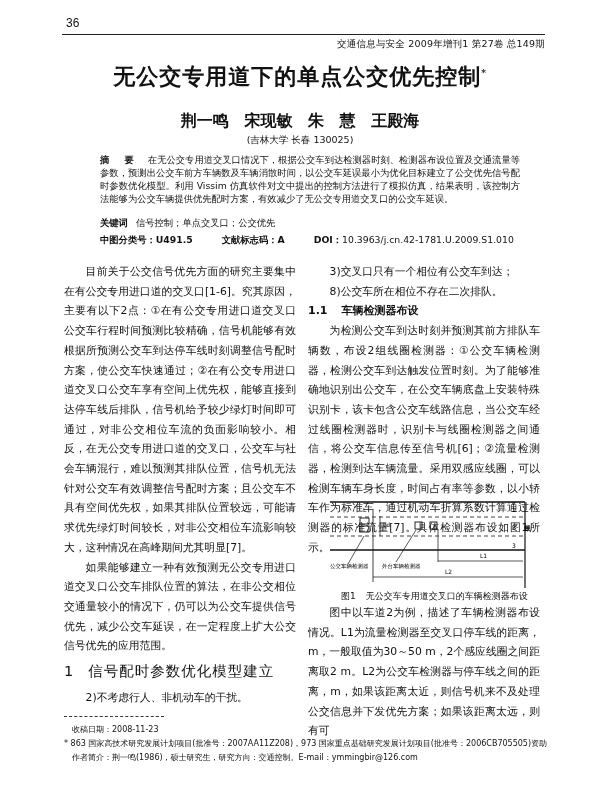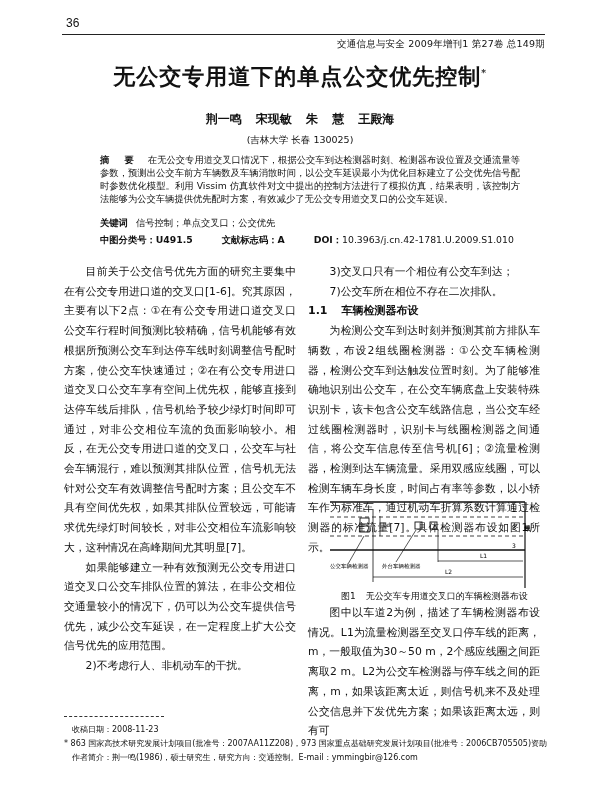--- a/index.html
+++ b/index.html
@@ -4,21 +4,21 @@
 <style>
   html, body { margin: 0; padding: 0; background: #ffffff; }
   body { width: 600px; height: 796px; position: relative; overflow: hidden;
          font-family: "DejaVu Serif", "Liberation Serif", serif; color: #111; }
   .hdr { position: absolute; left: 62px; right: 55px; top: 14px; height: 22px; }
   .hdr .pg { position: absolute; left: 4px; top: 2px; font-size: 12px; font-family: "Liberation Sans", sans-serif; }
   .hdr .jr { position: absolute; right: 0; top: 4px; font-size: 9.5px; font-family: "DejaVu Sans", sans-serif; letter-spacing: 0.2px; margin-top: 20px; }
   .hdr .rule { position: absolute; left: 0; right: 0; top: 20px; border-top: 1.3px solid #222; }
   .title { position: absolute; left: 0; right: 0; top: 62px; text-align: center; font-size: 22px; font-weight: bold; letter-spacing: 1px; font-family: "DejaVu Serif", serif; }
   .title sup { font-size: 9px; }
-  .authors { position: absolute; left: 0; right: 0; top: 111px; text-align: center; font-size: 12px; font-weight: bold; word-spacing: 10px; font-family: "DejaVu Sans", sans-serif; }
+  .authors { position: absolute; left: 0; right: 0; top: 111px; text-align: center; font-size: 16px; font-weight: bold; word-spacing: 10px; font-family: "DejaVu Sans", sans-serif; }
   .affil { position: absolute; left: 0; right: 0; top: 134px; text-align: center; font-size: 9.5px; font-family: "DejaVu Sans", sans-serif; }
   .abstract { position: absolute; left: 100px; right: 80px; top: 153px; font-size: 9.3px; line-height: 13px; font-family: "DejaVu Sans", sans-serif; text-align: justify; }
   .abstract .lbl { font-weight: bold; margin-right: 8px; letter-spacing: 6px; }
   .kw { position: absolute; left: 100px; top: 217px; font-size: 9.3px; font-family: "DejaVu Sans", sans-serif; }
   .kw .lbl { font-weight: bold; margin-right: 8px; }
   .cls { position: absolute; left: 100px; top: 234px; font-size: 9.3px; font-family: "DejaVu Sans", sans-serif; }
   .cls span { margin-right: 26px; }
   .cls .b { font-weight: bold; margin-right: 0; }
   .col { position: absolute; font-size: 10.8px; line-height: 19.7px; text-align: justify; font-family: "DejaVu Sans", sans-serif; }
   .colL { left: 64px; width: 232px; top: 262px; }
@@ -58,26 +58,29 @@
 </div>
 <div class="cls">
   <span><b class="b">中图分类号：</b><b class="b">U491.5</b></span>
   <span><b class="b">文献标志码：</b><b class="b">A</b></span>
   <span><b class="b">DOI：</b><span>10.3963/j.cn.42-1781.U.2009.S1.010</span></span>
 </div>
 
 <div class="col colL">
   <p class="p">目前关于公交信号优先方面的研究主要集中在有公交专用进口道的交叉口[1-6]。究其原因，主要有以下2点：①在有公交专用进口道交叉口公交车行程时间预测比较精确，信号机能够有效根据所预测公交车到达停车线时刻调整信号配时方案，使公交车快速通过；②在有公交专用进口道交叉口公交车享有空间上优先权，能够直接到达停车线后排队，信号机给予较少绿灯时间即可通过，对非公交相位车流的负面影响较小。相反，在无公交专用进口道的交叉口，公交车与社会车辆混行，难以预测其排队位置，信号机无法针对公交车有效调整信号配时方案；且公交车不具有空间优先权，如果其排队位置较远，可能请求优先绿灯时间较长，对非公交相位车流影响较大，这种情况在高峰期间尤其明显[7]。</p>
   <p class="p">如果能够建立一种有效预测无公交专用进口道交叉口公交车排队位置的算法，在非公交相位交通量较小的情况下，仍可以为公交车提供信号优先，减少公交车延误，在一定程度上扩大公交信号优先的应用范围。</p>
+  <div class="h1">
+    <span class="n">1</span><span>信号配时参数优化模型建立</span>
+  </div>
   <p class="li">2)不考虑行人、非机动车的干扰。</p>
 </div>
 
 <div class="col colR">
   <p class="li">3)交叉口只有一个相位有公交车到达；</p>
-  <p class="li">7)公交车所在相位不存在二次排队。</p>
+  <p class="li">8)公交车所在相位不存在二次排队。</p>
   <div class="h2">
     <span class="n">1.1</span><span>车辆检测器布设</span>
   </div>
   <p class="p">为检测公交车到达时刻并预测其前方排队车辆数，布设2组线圈检测器：①公交车辆检测器，检测公交车到达触发位置时刻。为了能够准确地识别出公交车，在公交车辆底盘上安装特殊识别卡，该卡包含公交车线路信息，当公交车经过线圈检测器时，识别卡与线圈检测器之间通信，将公交车信息传至信号机[6]；②流量检测器，检测到达车辆流量。采用双感应线圈，可以检测车辆车身长度，时间占有率等参数，以小轿车作为标准车，通过机动车折算系数计算通过检测器的标准流量[7]。具体检测器布设如图1所示。</p>
 </div>
 
 <svg class="fig" viewBox="0 0 210 90" width="210" height="90">
   <line x1="0" y1="2" x2="195" y2="2" stroke="#111" stroke-width="1.5"></line>
   <line x1="195" y1="2" x2="195" y2="88" stroke="#111" stroke-width="1.2"></line>
   <line x1="0" y1="17" x2="195" y2="17" stroke="#111" stroke-dasharray="4,3" stroke-width="0.8"></line>

